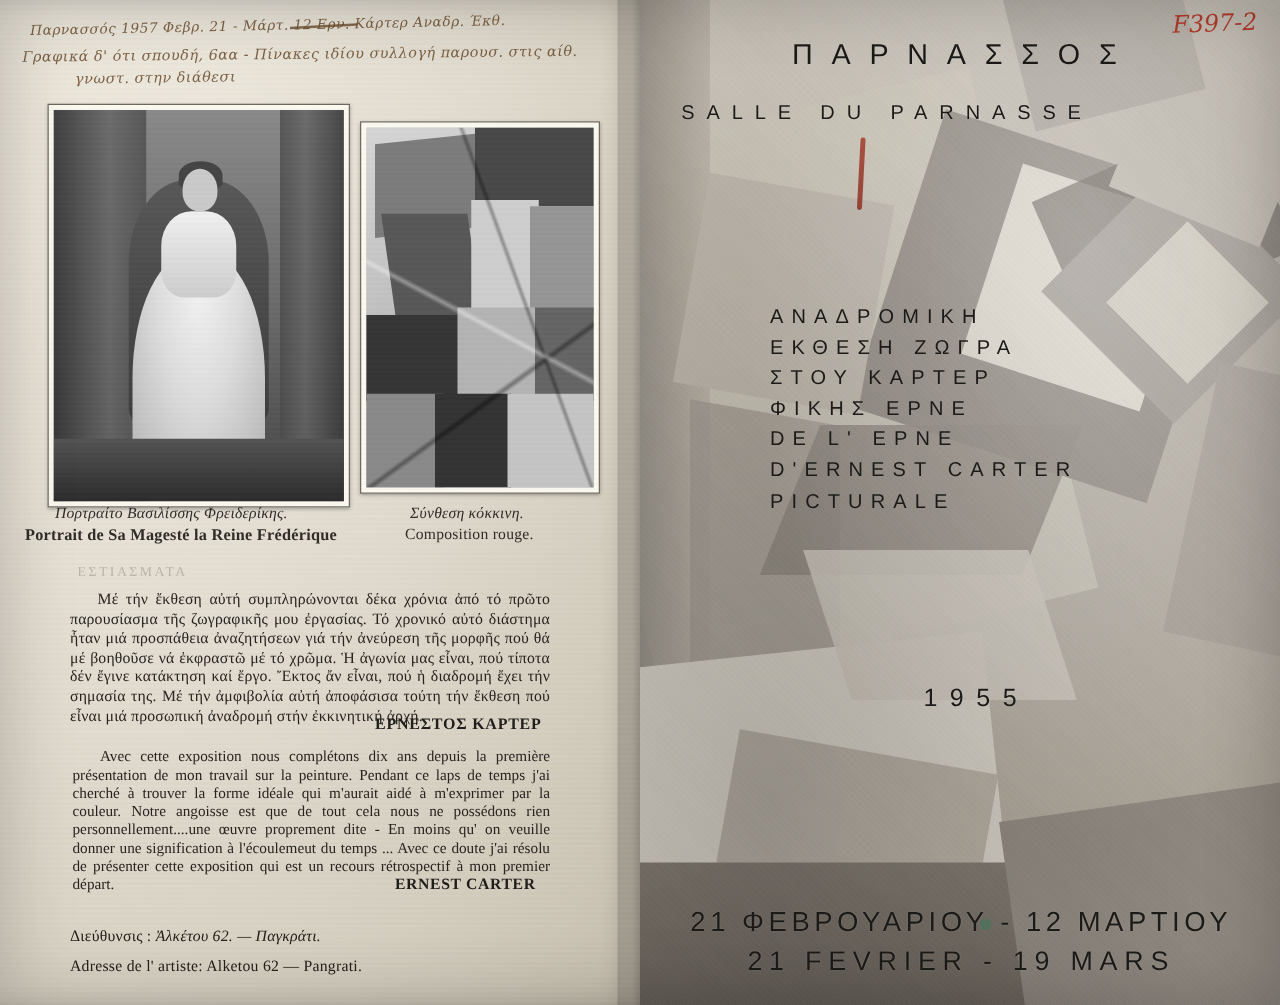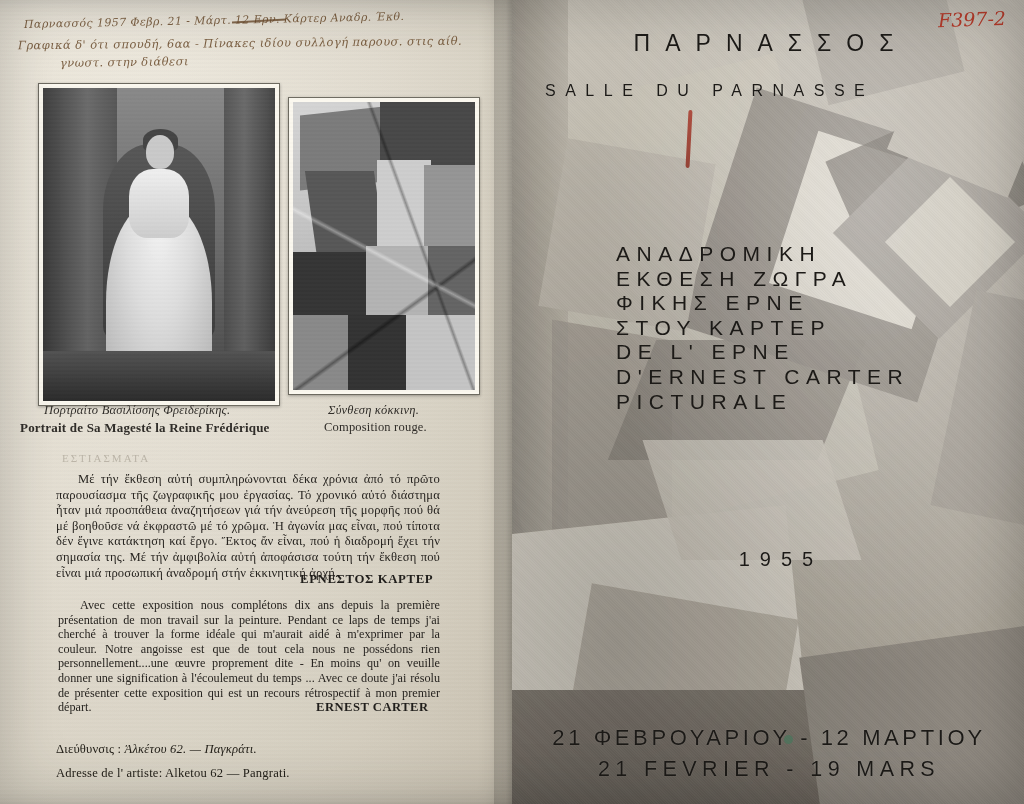--- a/index.html
+++ b/index.html
@@ -189,21 +189,21 @@
   }
   .t-salle {
     left: 33px; top: 72px; width: 450px; text-align: left;
     font-size: 16px; letter-spacing: 9.5px; margin-top: 10px;
   }
   .mid-block {
     position: absolute; left: 104px; top: 242px; width: 400px;
   }
   .mid-block div {
     font-family: "Liberation Sans", sans-serif;
-    font-size: 21px;
+    font-size: 16px;
     letter-spacing: 6.5px;
     line-height: 24.6px;
     color: #1c1a17;
     white-space: nowrap;
   }
   .t-year {
     left: 104px; top: 548px; width: 330px; text-align: center;
     font-size: 20px; letter-spacing: 10px;
   }
   .t-dates1 {
@@ -364,22 +364,22 @@
     <div class="archive-no">F397-2</div>
     <div class="red-mark"></div>
     <div class="dot-mark"></div>
 
     <div class="cover-text t-parnassos">ΠΑΡΝΑΣΣΟΣ</div>
     <div class="cover-text t-salle">SALLE DU PARNASSE</div>
 
     <div class="mid-block">
       <div>ΑΝΑΔΡΟΜΙΚΗ</div>
       <div>ΕΚΘΕΣΗ ΖΩΓΡΑ</div>
+      <div>ΣΤΟΥ ΚΑΡΤΕΡ</div>
       <div>ΦΙΚΗΣ ΕΡΝΕ</div>
-      <div>ΣΤΟΥ ΚΑΡΤΕΡ</div>
       <div>DE L' ΕΡΝΕ</div>
       <div>D'ERNEST CARTER</div>
       <div>PICTURALE</div>
     </div>
 
     <div class="cover-text t-year">1955</div>
     <div class="cover-text t-dates1">21 ΦΕΒΡΟΥΑΡΙΟΥ - 12 ΜΑΡΤΙΟΥ</div>
     <div class="cover-text t-dates2">21 FEVRIER - 19 MARS</div>
   </div>
 

